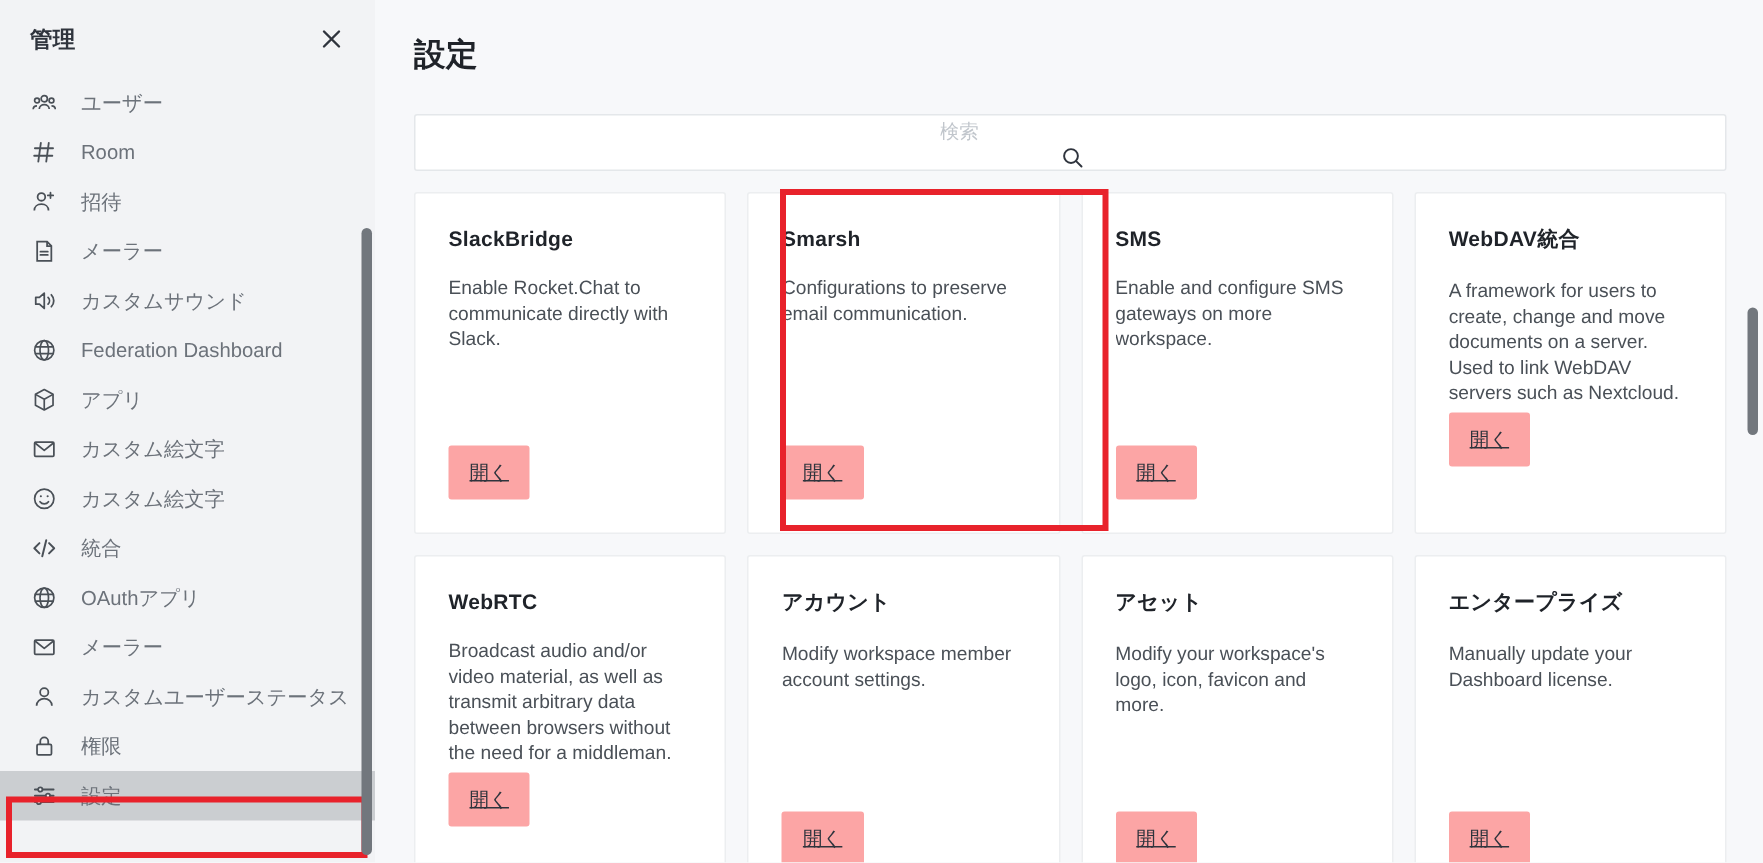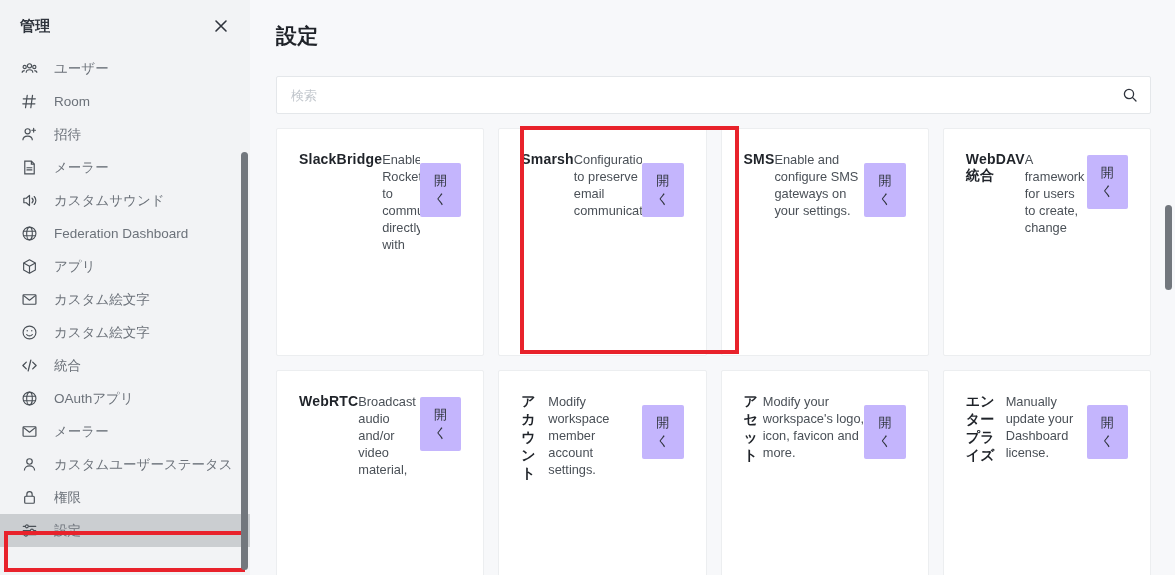--- a/index.html
+++ b/index.html
@@ -83,20 +83,21 @@
     letter-spacing: 0.3px;
   }
   .search-wrap { padding: 26px 24px 0 26px; }
   .search-box {
     height: 38px;
     background: #ffffff;
     border: 1px solid #e4e7ea;
     border-radius: 2px;
     display: flex; align-items: center;
     padding: 0 12px 0 14px;
+    flex-direction: column;
   }
   .search-box input {
     flex: 1 1 auto;
     border: none; outline: none;
     font-size: 13px; color: #2f343d;
     font-family: inherit;
     background: transparent;
   }
   .search-box input::placeholder { color: #c1c6cc; }
   .search-ic { color: #2f343d; display: flex; align-items: center; }
@@ -106,48 +107,49 @@
     grid-template-columns: repeat(4, 1fr);
     gap: 14px;
     padding: 14px 24px 0 26px;
   }
   .card {
     background: #ffffff;
     border: 1px solid #eceef0;
     border-radius: 2px;
     height: 228px;
     padding: 22px 22px 18px 22px;
-    display: flex; flex-direction: row;
+    display: flex; flex-direction: column;
     position: relative;
     overflow: hidden;
     cursor: pointer;
   }
   .card-title {
     font-size: 14px; font-weight: 700; color: #1f2329;
     margin-bottom: 16px;
     letter-spacing: 0.2px;
   }
   .card-desc {
     font-size: 12.8px; line-height: 17px; color: #4a5057;
     flex: 1 1 auto;
     overflow: hidden;
     max-height: 102px;
   }
   .card-btn {
     align-self: flex-start;
     margin-top: 12px;
-    background: #c4b5fd;
+    background: #fca5a5;
     border: none; border-radius: 2px;
     color: #2f343d;
     font-size: 13px;
     font-family: inherit;
     padding: 9px 14px;
     cursor: pointer;
     position: relative;
     z-index: 2;
+    text-decoration: underline;
   }
   .card.clipped .card-desc { max-height: 86px; }
   .card.clipped .card-btn { margin-top: 4px; }
 
   
   .hl-card {
     position: absolute;
     left: 270px; top: 126px; width: 219px; height: 228px;
     border: 4px solid #e8222b;
     pointer-events: none;
@@ -353,21 +355,21 @@
           <div class="card-desc">Enable Rocket.Chat to communicate directly with Slack.</div>
           <button class="card-btn">開く</button>
         </div>
         <div class="card">
           <div class="card-title">Smarsh</div>
           <div class="card-desc">Configurations to preserve email communication.</div>
           <button class="card-btn">開く</button>
         </div>
         <div class="card">
           <div class="card-title">SMS</div>
-          <div class="card-desc">Enable and configure SMS gateways on your settings.</div>
+          <div class="card-desc">Enable and configure SMS gateways on more workspace.</div>
           <button class="card-btn">開く</button>
         </div>
         <div class="card clipped">
           <div class="card-title">WebDAV統合</div>
           <div class="card-desc">A framework for users to create, change and move documents on a server. Used to link WebDAV servers such as Nextcloud.</div>
           <button class="card-btn">開く</button>
         </div>
         <div class="card clipped">
           <div class="card-title">WebRTC</div>
           <div class="card-desc">Broadcast audio and/or video material, as well as transmit arbitrary data between browsers without the need for a middleman.</div>

